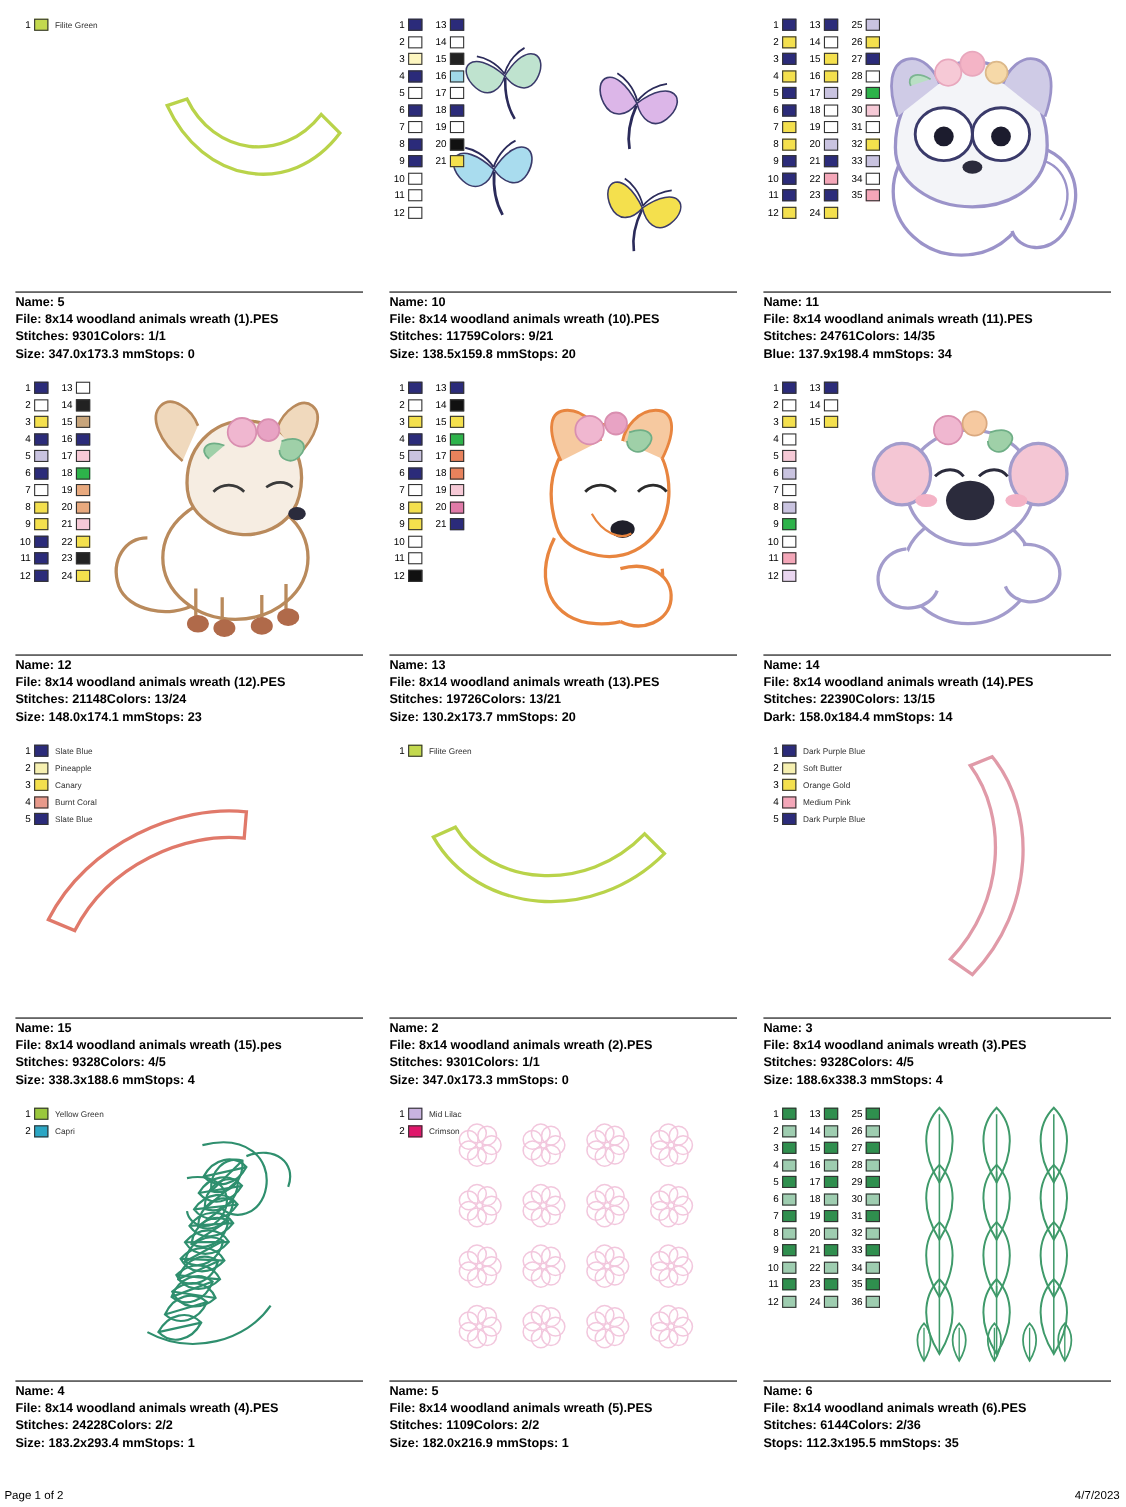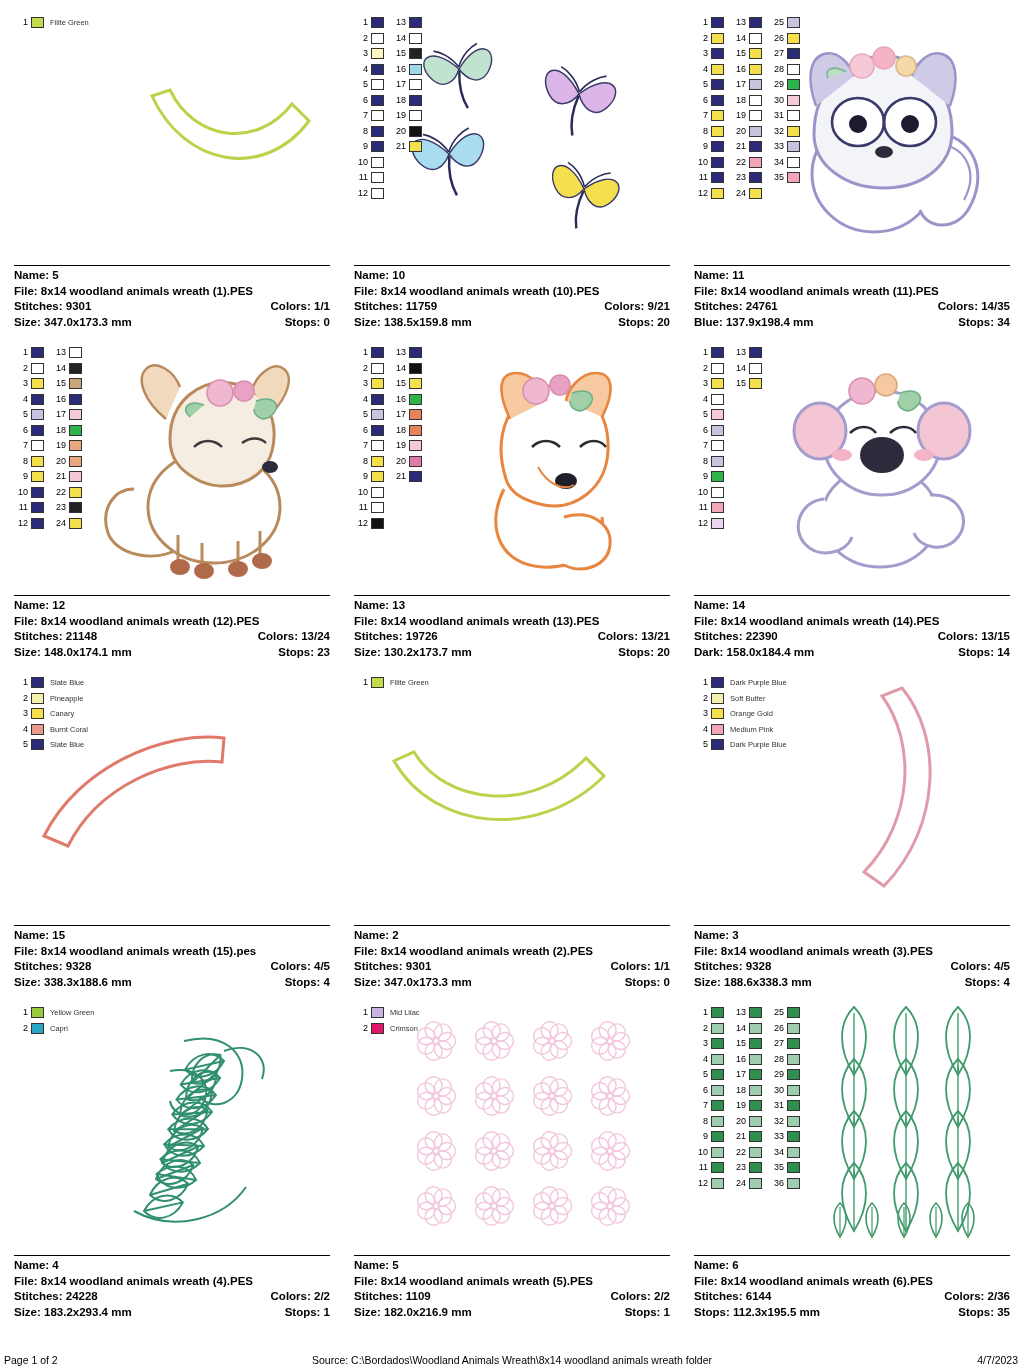--- a/index.html
+++ b/index.html
@@ -15,21 +15,21 @@
   .art{position:relative;height:250px;}
   
   .clist{position:absolute;left:6px;top:10px;display:flex;gap:10px;}
   .ccol{display:flex;flex-direction:column;gap:2.5px;}
   .crow{display:flex;align-items:center;gap:3px;height:13px;}
   .cnum{font-size:9px;width:12px;text-align:right;color:#000;line-height:13px;}
   .cswatch{width:13px;height:11px;border:1px solid #333;box-sizing:border-box;}
   .cname{font-size:7.5px;color:#333;margin-left:3px;white-space:nowrap;}
   
   .info{position:absolute;bottom:6px;left:4px;right:4px;font-size:11.5px;line-height:15.5px;font-weight:bold;}
-  .info .line{display:flex;justify-content:space-between;}
+  .info .line{display:flex;}
   .info .single{display:block;}
   .sep{border-top:1px solid #000;margin-bottom:2px;}
   
   .artbox{position:absolute;left:0;top:0;width:100%;height:100%;}
   svg{display:block;}
   .footer{position:absolute;left:0;right:0;bottom:4px;height:18px;font-size:10.5px;}
   .footer .l{position:absolute;left:4px;bottom:0;}
   .footer .c{position:absolute;left:0;right:0;text-align:center;bottom:0;}
   .footer .r{position:absolute;right:6px;bottom:0;}
 </style>
@@ -1331,16 +1331,15 @@
       <div class="line">
             <span>Stops: 112.3x195.5 mm</span>
             <span>Stops: 35</span>
           </div>
     </div>
       </div>
     </div>
 
   <div class="footer">
     <span class="l">Page 1 of 2</span>
-    <span class="c">Source: C:\Bordados\Woodland Animals Wreath\8x14 woodland animals wreath folder</span>
     <span class="r">4/7/2023</span>
   </div>
 </div>
 
 </body></html>

